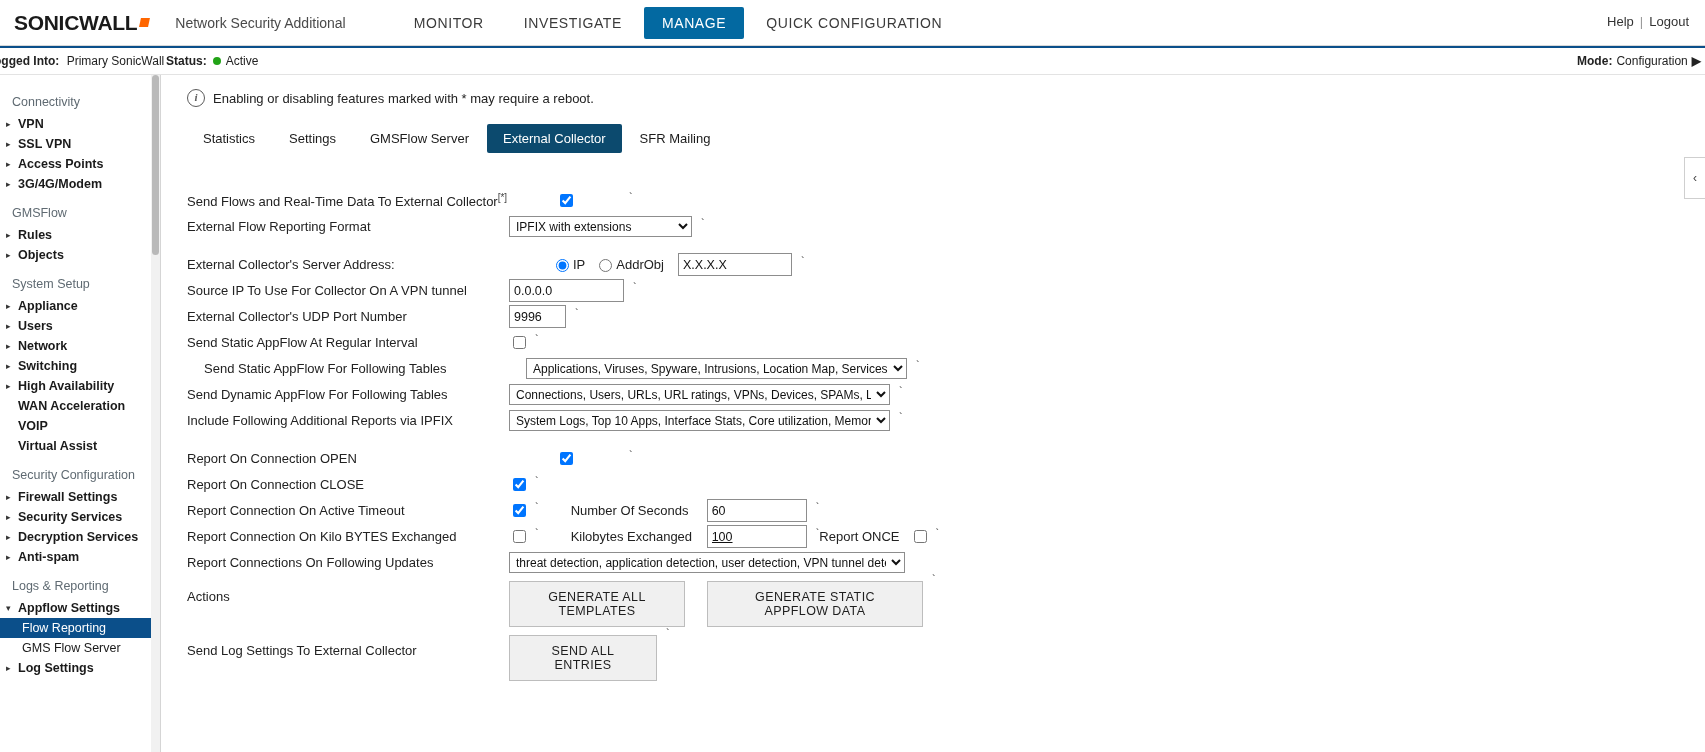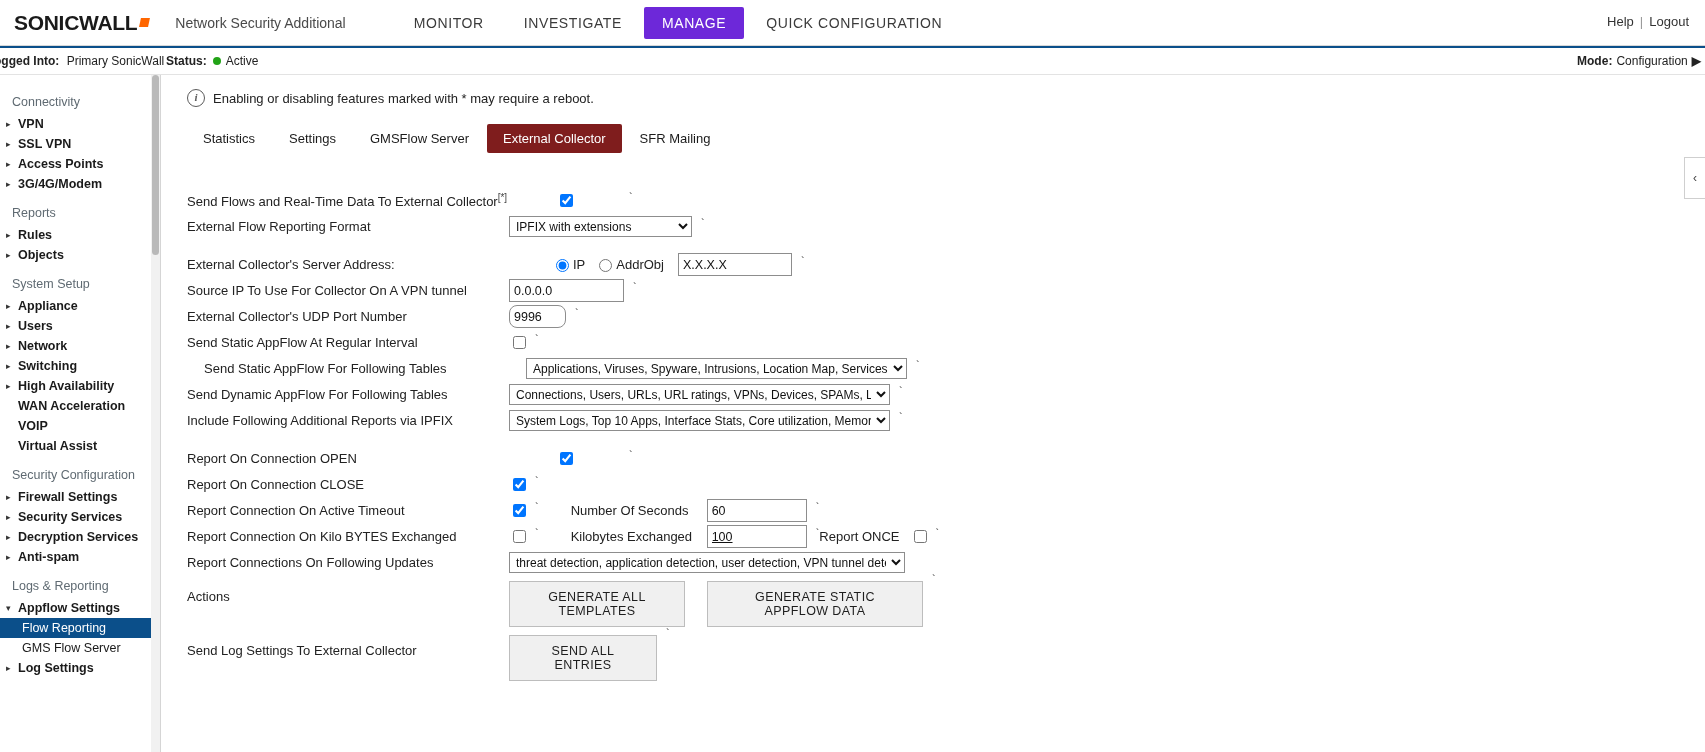--- a/index.html
+++ b/index.html
@@ -58,21 +58,21 @@
     gap: 4px;
   }
   .mainnav .navitem {
     font-size: 14px;
     letter-spacing: .6px;
     color: #3b3b3b;
     padding: 8px 18px;
     cursor: pointer;
   }
   .mainnav .navitem.active {
-    background: #6d28d9;
+    background: #0369a1;
     color: #fff;
     border-radius: 2px;
   }
   .topright {
     position: absolute;
     right: 16px;
     top: 14px;
     font-size: 13px;
     color: #333;
   }
@@ -180,21 +180,21 @@
     margin-top: 6px;
     height: 30px;
   }
   .tab {
     font-size: 13px;
     padding: 7px 16px;
     color: #1b1b1b;
     cursor: pointer;
     border-radius: 2px;
   }
-  .tab.active { background: #7f1d1d; color: #fff; }
+  .tab.active { background: #0c4a6e; color: #fff; }
 
   .form {
     padding: 22px 0 0 26px;
     position: relative;
   }
   .row {
     display: flex;
     align-items: center;
     min-height: 25px;
     margin-bottom: 1px;
@@ -335,21 +335,21 @@
     </div>
     <div class="s-item bold">
       <span class="caret">▸</span>
       <span class="lbl">Access Points</span>
     </div>
     <div class="s-item bold">
       <span class="caret">▸</span>
       <span class="lbl">3G/4G/Modem</span>
     </div>
 
-    <div class="sect-title">Reports</div>
+    <div class="sect-title">GMSFlow</div>
     <div class="s-item bold">
       <span class="caret">▸</span>
       <span class="lbl">Rules</span>
     </div>
     <div class="s-item bold">
       <span class="caret">▸</span>
       <span class="lbl">Objects</span>
     </div>
 
     <div class="sect-title">System Setup</div>
@@ -471,21 +471,21 @@
       </div>
 
       <div class="row">
         <div class="lab">Source IP To Use For Collector On A VPN tunnel</div>
         <input type="text" class="txt" style="width: 105px;" value="0.0.0.0">
         <span class="tick">`</span>
       </div>
 
       <div class="row">
         <div class="lab">External Collector's UDP Port Number</div>
-        <input type="text" class="txt" style="width: 47px; border-radius: 8px;" value="9996">
+        <input type="text" class="txt" style="width: 47px;" value="9996">
         <span class="tick">`</span>
       </div>
 
 
       <div class="row">
         <div class="lab">Send Static AppFlow At Regular Interval</div>
         <input type="checkbox" class="cb" style="">
         <span class="tick">`</span>
       </div>
 

